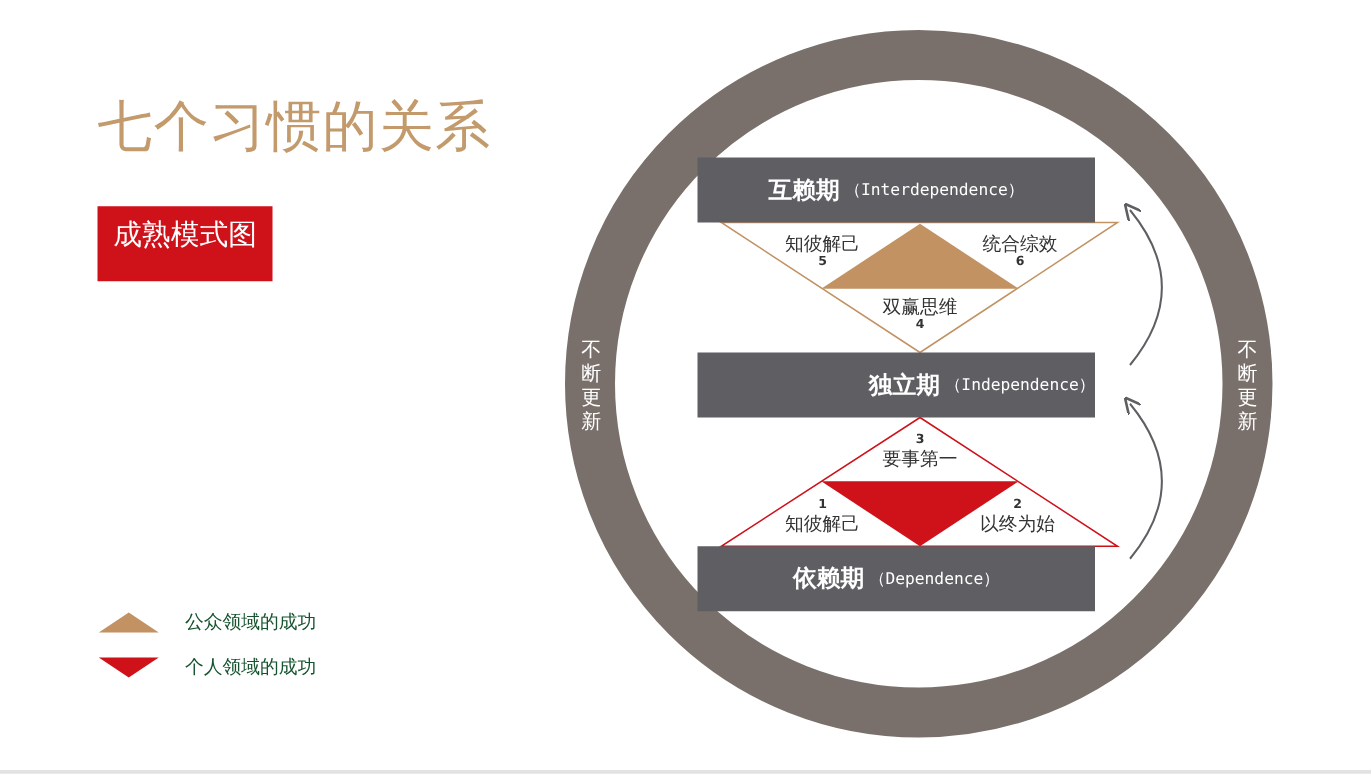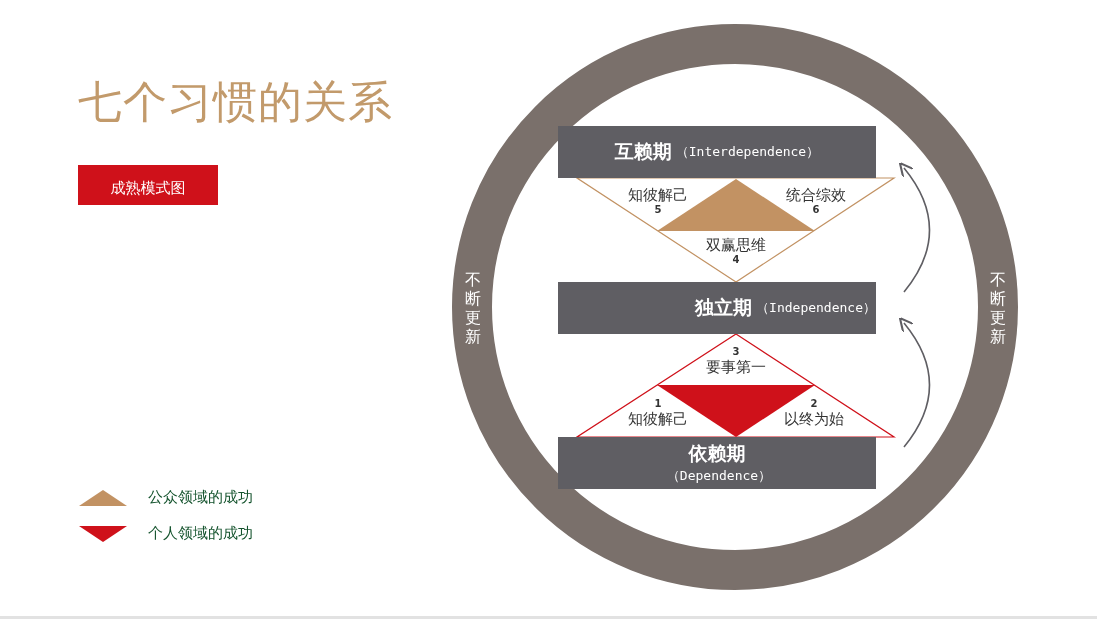--- a/index.html
+++ b/index.html
@@ -1,21 +1,21 @@
 <!DOCTYPE html>
 <html><head>
 <meta charset="utf-8">
 <style>
   html, body { margin:0; padding:0; }
   body { width:1097px; height:619px; position:relative; background:#ffffff; overflow:hidden;
          font-family:"DejaVu Sans", "Liberation Sans", sans-serif; }
   .title { position:absolute; left:78px; top:72px; font-family:"DejaVu Serif","Liberation Serif",serif;
            font-size:44px; color:#c29a6b; letter-spacing:1px; line-height:60px; white-space:nowrap; }
-  .badge { position:absolute; left:78px; top:165px; width:140px; height:40px; background:#cf111a;
-           color:#ffffff; font-size:15px; line-height:46px; text-align:center; }
+  .badge { position:absolute; left:78px; top:165px; width:140px; height:60px; background:#cf111a;
+           color:#ffffff; font-size:23px; line-height:46px; text-align:center; }
   .legend-item { position:absolute; left:78px; display:flex; align-items:center; }
   .legend-item .tri { width:50px; height:18px; }
   .legend-item .lbl { margin-left:20px; font-size:15px; color:#14532d; white-space:nowrap; }
   svg.diagram { position:absolute; left:0; top:0; }
   .stage { position:absolute; left:558px; width:318px; height:52px; background:#5f5e63;
            color:#ffffff; display:flex; align-items:center; justify-content:center; white-space:nowrap; }
   .stage .zh { font-size:19px; font-weight:bold; }
   .stage .en { font-size:13px; margin-left:4px; font-family:"DejaVu Sans Mono","Liberation Mono",monospace; }
   .habit { position:absolute; text-align:center; color:#333333; white-space:nowrap; }
   .habit .name { font-size:15px; line-height:18px; }
@@ -65,21 +65,21 @@
 <div class="vtext" style="left:988px; top:270px;">不断更新</div>
 
 <div class="stage" style="top:126px;">
   <span class="zh">互赖期</span>
   <span class="en">（Interdependence）</span>
 </div>
 <div class="stage" style="top:282px;justify-content:flex-end;">
   <span class="zh">独立期</span>
   <span class="en">（Independence）</span>
 </div>
-<div class="stage" style="top:437px;flex-direction:column;">
+<div class="stage" style="top:437px;">
   <span class="zh">依赖期</span>
   <span class="en">（Dependence）</span>
 </div>
 
 <div class="habit" style="left:618px; top:186px; width:80px;text-align:center;">
   <div class="name">知彼解己</div>
   <div class="num">5</div>
 </div>
 <div class="habit" style="left:776px; top:186px; width:80px;">
   <div class="name">统合综效</div>

